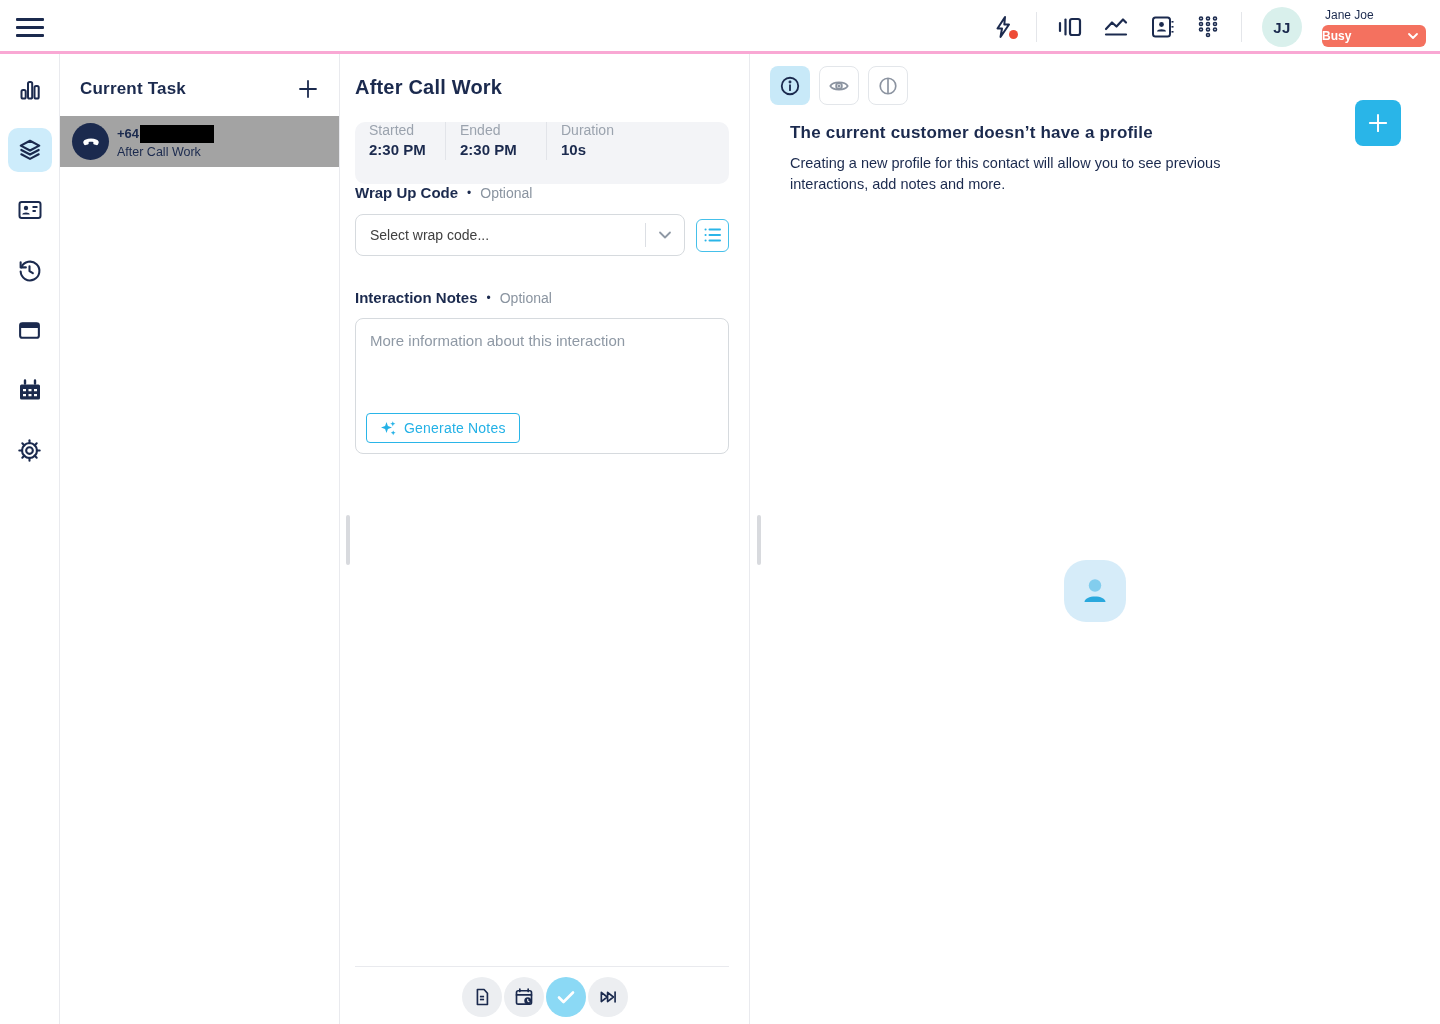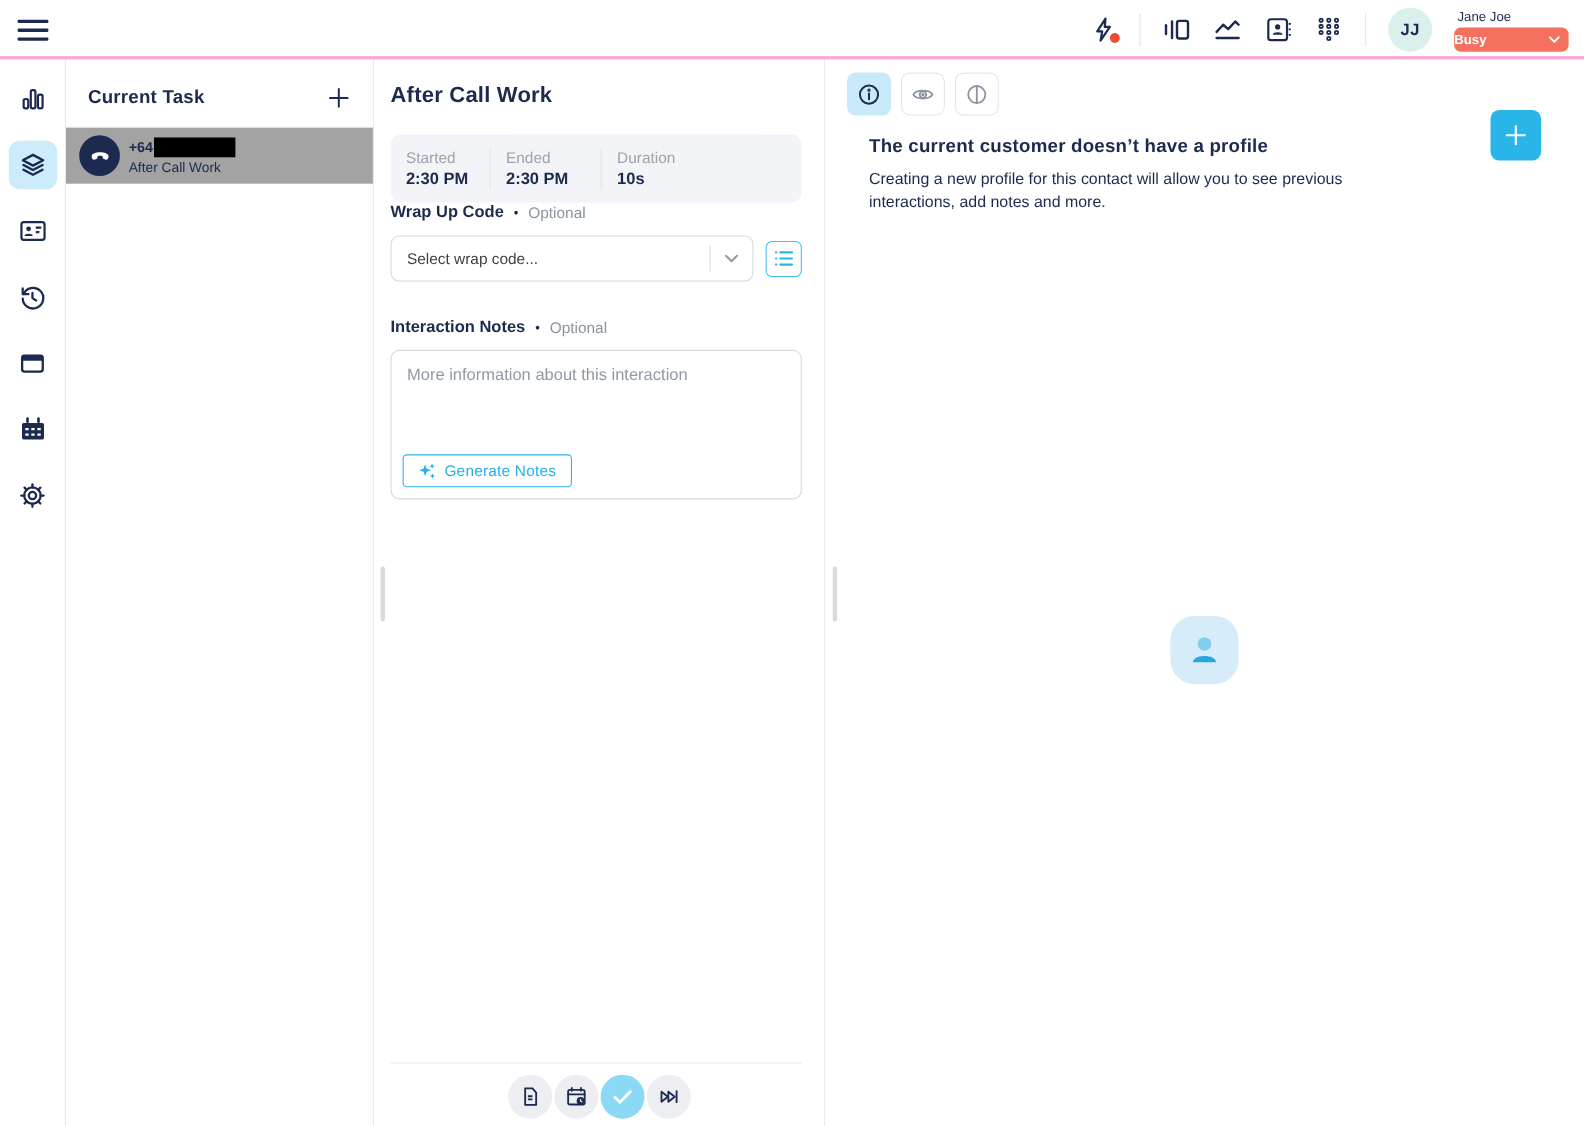--- a/index.html
+++ b/index.html
@@ -60,21 +60,21 @@
 
   
   .detail-panel { position:absolute; left:340px; top:54px; width:410px; height:970px;
     background:#fff; border-right:1px solid #e9eaee; }
   .detail-inner { padding:22px 20px 0 15px; }
   .detail-title { font-size:20px; font-weight:bold; letter-spacing:0.2px; }
   .detail-queue { margin-top:9px; font-size:15px; }
   .detail-queue .q { font-weight:bold; }
   .detail-queue .sep { color:#8b93a0; margin:0 5px; }
   .summary-box { margin-top:23px; height:62px; background:#f3f4f7; border-radius:10px;
-    display:flex; align-items:center; }
+    display:flex; }
   .summary-col { padding-left:14px; display:flex; flex-direction:column; gap:3px; }
   .summary-col.c1 { width:90px; } .summary-col.c2 { width:100px; }
   .summary-div { width:1px; height:38px; background:#e2e4e9; }
   .summary-label { font-size:14px; color:#9ba3ae; }
   .summary-value { font-size:15px; font-weight:bold; color:#1b2a4e; }
 
   .section-label-row { display:flex; align-items:center; gap:9px; }
   .section-label { font-size:15px; font-weight:bold; }
   .section-bullet { font-size:12px; color:#1b2a4e; }
   .section-optional { font-size:14px; color:#8a94a0; }

